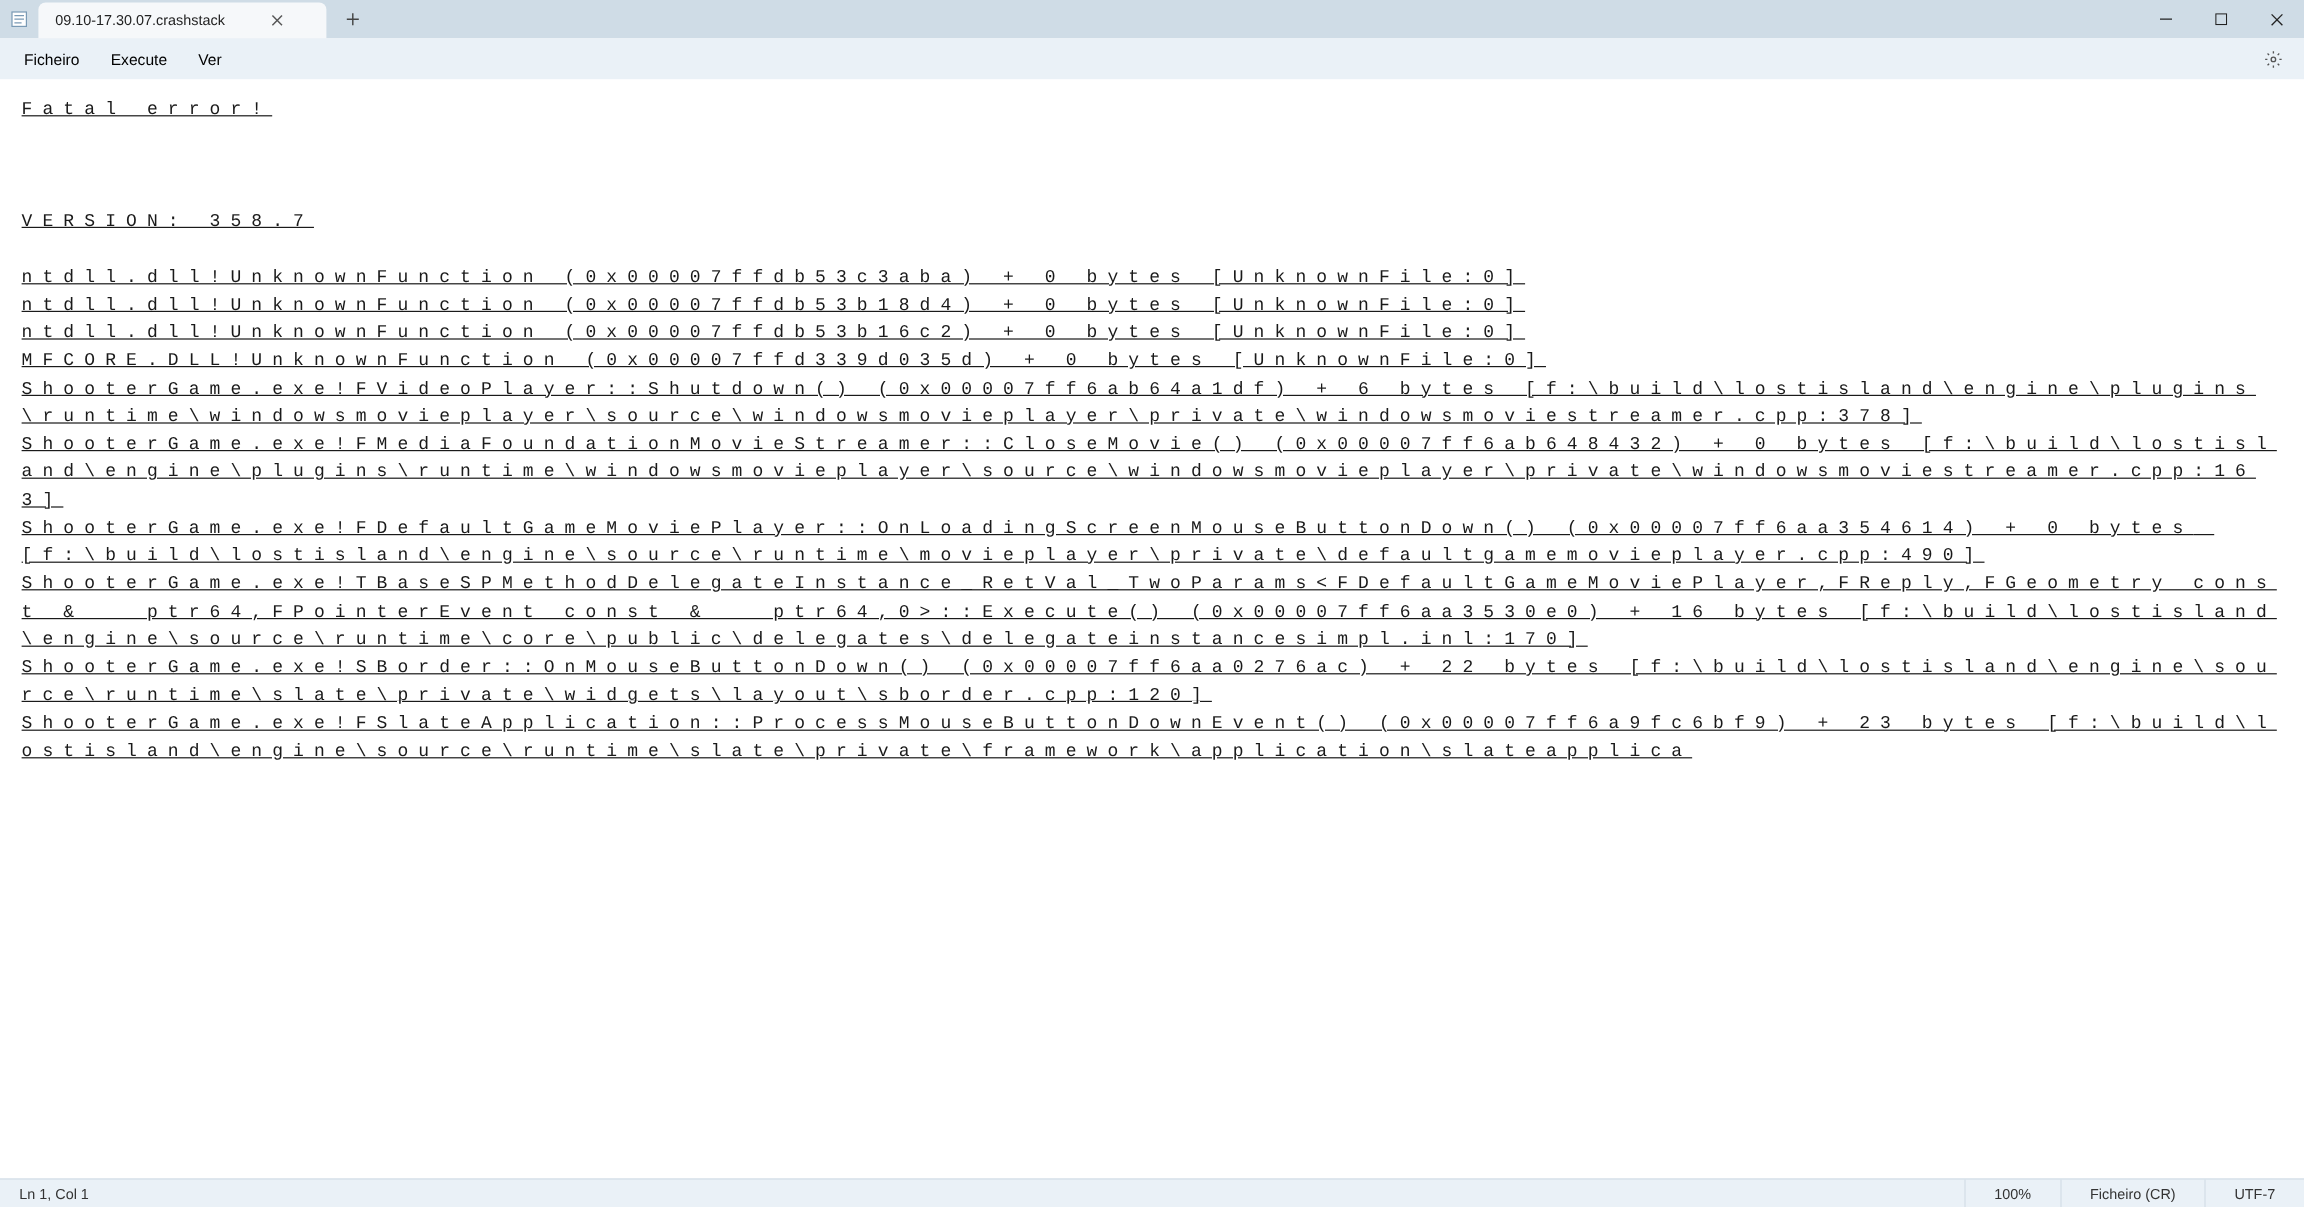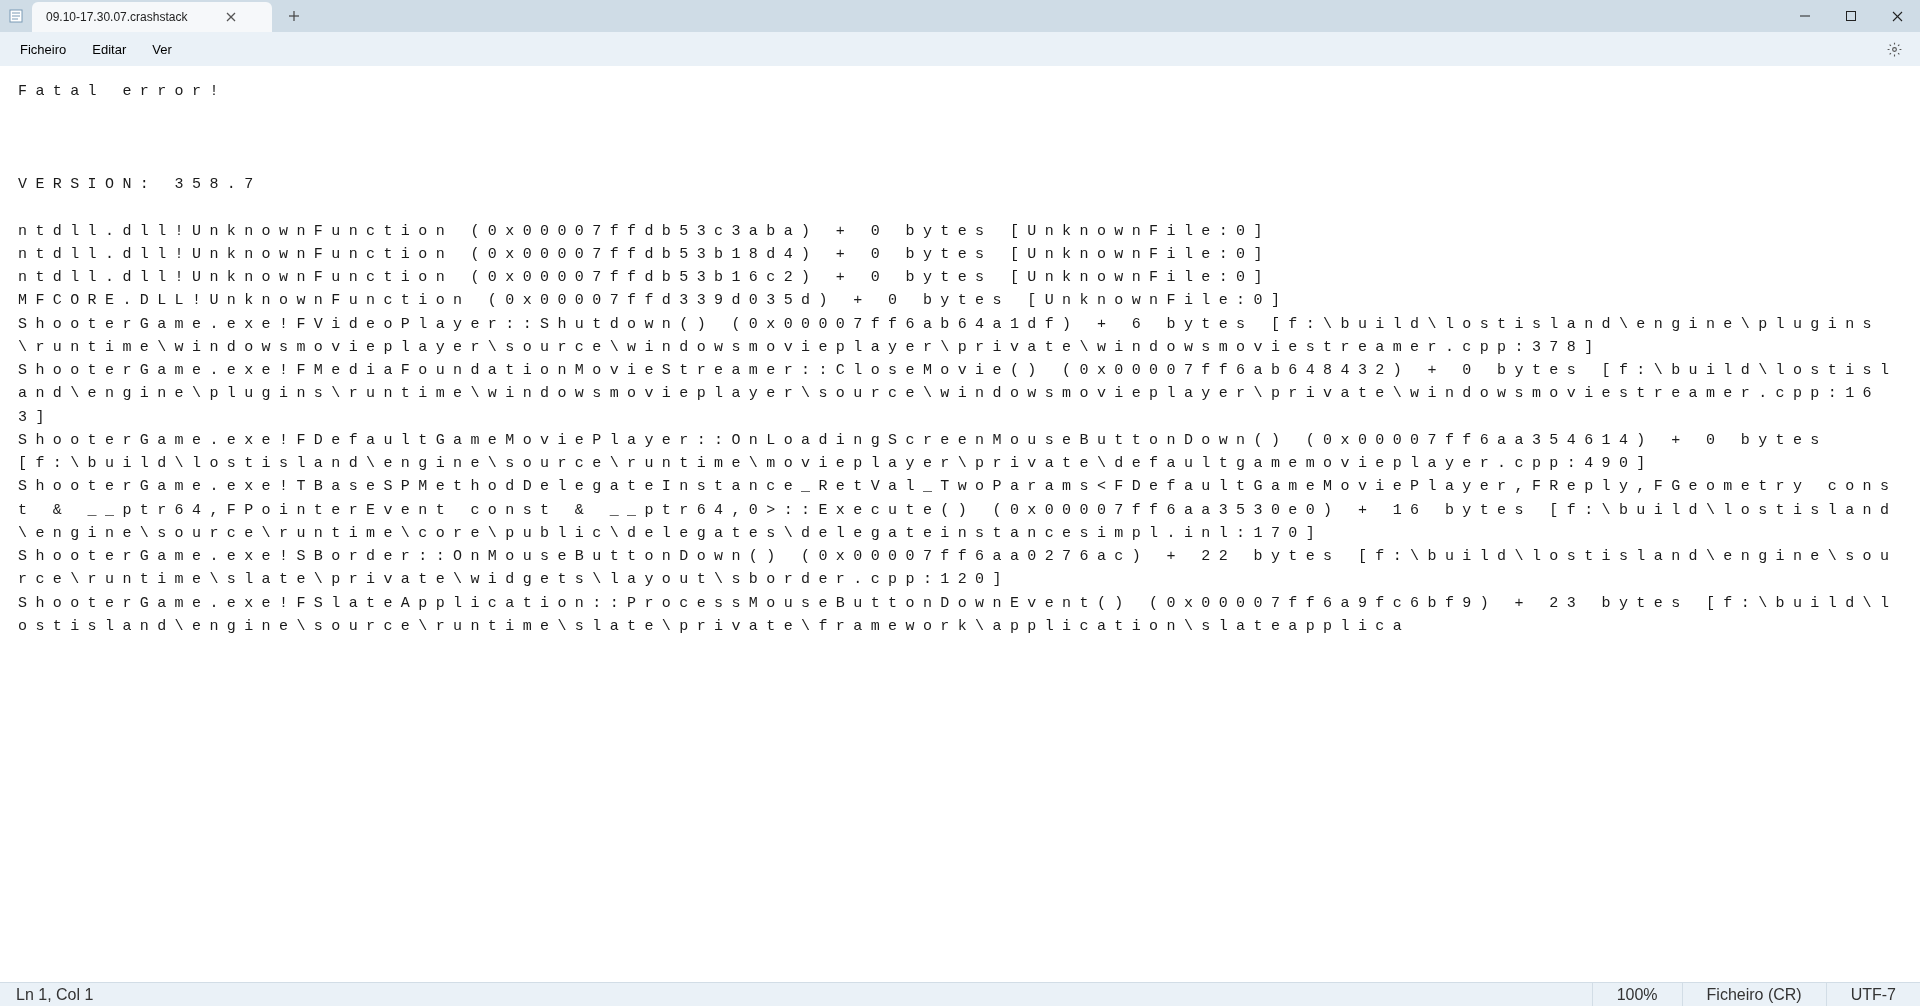--- a/index.html
+++ b/index.html
@@ -103,28 +103,29 @@
       overflow: hidden;
       padding: 14px 18px 16px 18px;
       font-family: Consolas, "Courier New", monospace;
       font-size: 15px;
       line-height: 1.55;
       letter-spacing: 8.4px;
       white-space: pre-wrap;
       word-wrap: break-word;
       word-break: break-all;
       color: #1a1a1a;
+      text-decoration: underline;
     }
     .statusbar {
       height: 24px;
       background: #eaf1f7;
       border-top: 1px solid #d2dde6;
       display: flex;
       align-items: center;
-      font-size: 16px;
+      font-size: 12px;
       color: #333;
     }
     .status-left {
       padding: 0 16px;
     }
     .status-spacer { flex: 1; }
     .status-cell {
       padding: 0 24px;
       border-left: 1px solid #d2dde6;
       height: 100%;
@@ -177,21 +178,21 @@
       <svg width="11" height="11" viewBox="0 0 11 11">
           <line x1="1" y1="1" x2="10" y2="10" stroke="#222" stroke-width="1.1"></line>
           <line x1="10" y1="1" x2="1" y2="10" stroke="#222" stroke-width="1.1"></line>
         </svg>
     </div>
   </div>
 </div>
 
 <div class="menubar">
   <div class="menu-item">Ficheiro</div>
-  <div class="menu-item">Editar</div>
+  <div class="menu-item">Execute</div>
   <div class="menu-item">Ver</div>
   <div class="menu-spacer"></div>
   <div class="settings-btn">
     <svg width="15" height="15" viewBox="0 0 24 24" fill="none" stroke="#555" stroke-width="1.8">
       <circle cx="12" cy="12" r="3"></circle>
       <path d="M12 1v3M12 20v3M4.2 4.2l2.1 2.1M17.7 17.7l2.1 2.1M1 12h3M20 12h3M4.2 19.8l2.1-2.1M17.7 6.3l2.1-2.1"></path>
     </svg>
   </div>
 </div>
 

